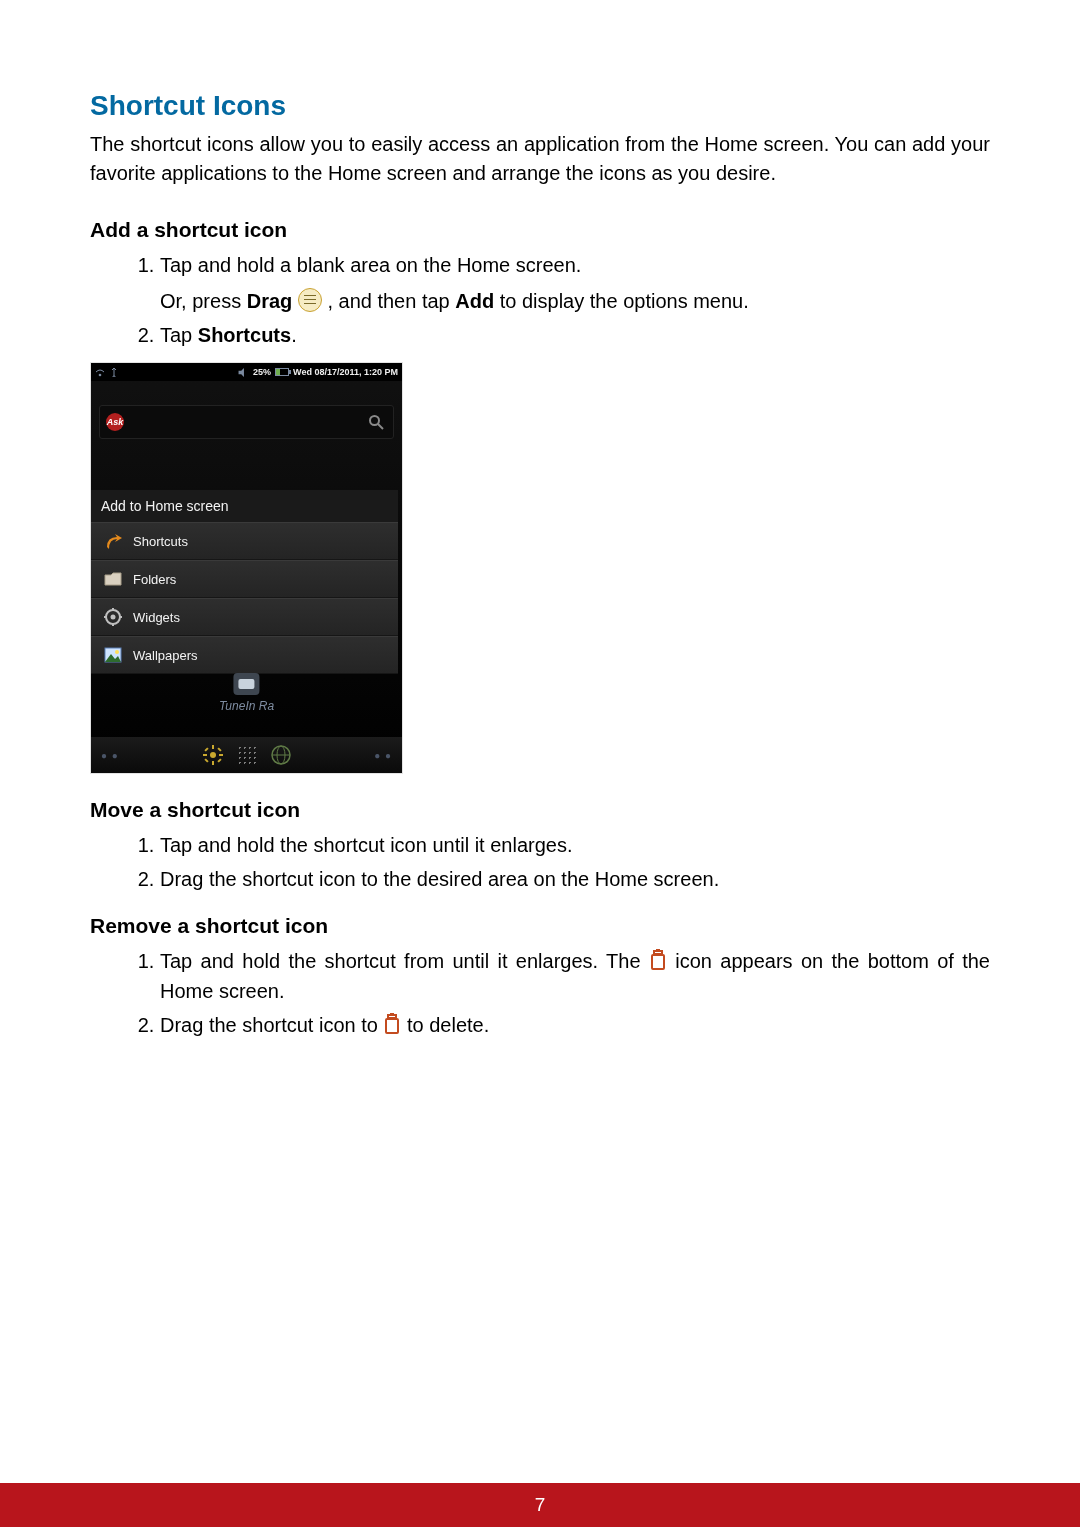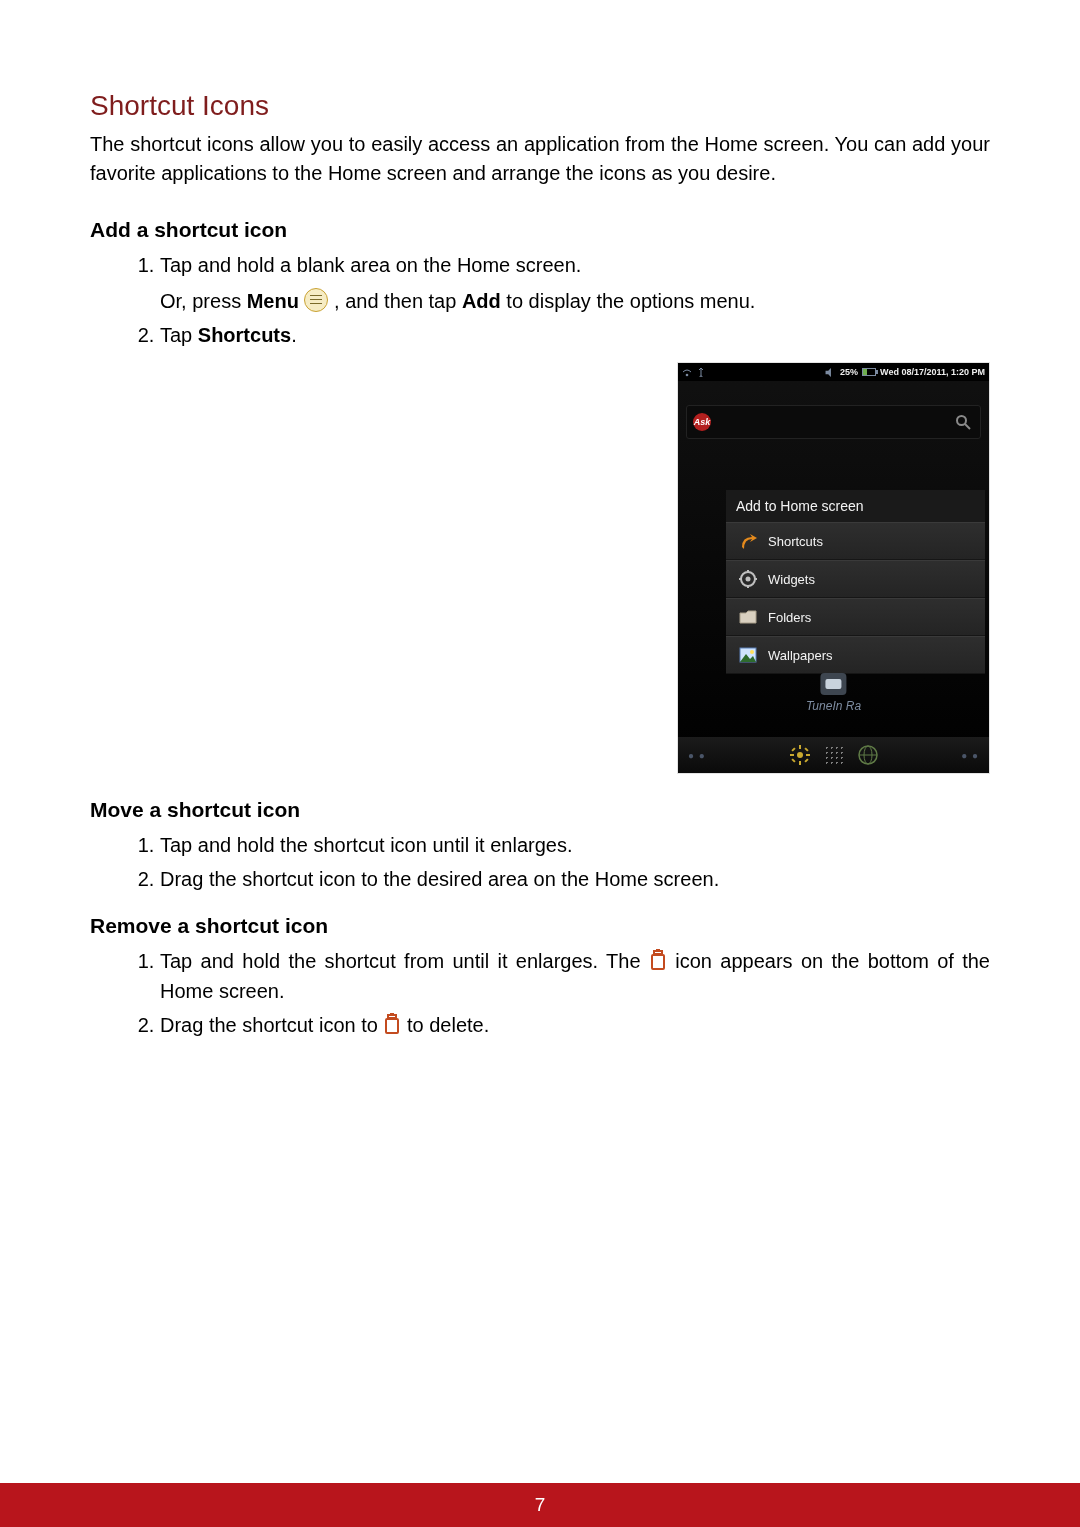--- a/index.html
+++ b/index.html
@@ -11,22 +11,22 @@
   }
   .page {
     width: 1080px;
     min-height: 1527px;
     position: relative;
     box-sizing: border-box;
     padding: 90px 90px 0 90px;
   }
   .h-main {
     font-size: 28px;
-    font-weight: normal;
-    color: #7f1d1d;
+    font-weight: bold;
+    color: #0369a1;
     margin: 0 0 8px 0;
   }
   .body-text {
     font-size: 20px;
     line-height: 1.45;
     text-align: justify;
     margin: 0 0 30px 0;
   }
   .h-sub {
     font-size: 21px;
@@ -65,21 +65,21 @@
   }
   .trash-icon-inline {
     display:inline-block;
     vertical-align:-3px;
   }
   .trash-icon-inline svg { width:18px; height:22px; display:block; }
 
   
   .shot-wrap {
     display:flex;
-    justify-content:flex-end;
+    justify-content:flex-start;
     margin:12px 0 24px 0;
   }
   .shot {
     width: 311px;
     height: 410px;
     background: linear-gradient(#111, #000);
     border: 1px solid #e3e3e3;
     position: relative;
     font-family: Arial, sans-serif;
     color: #f3f3f3;
@@ -137,21 +137,21 @@
   .shot .ask-row .search-btn svg { width:16px; height:16px; fill:#8a8a8a; }
 
   .shot .home-bg {
     position:absolute; left:0; right:0; top:18px; bottom:0;
     background: radial-gradient(ellipse 70% 20% at 50% 28%, rgba(40,70,110,.55), transparent 70%),
                 #000;
     z-index:-1;
   }
 
   .shot .dialog {
-    position:absolute; top:127px; left:0; right:4px;padding-left:48px;
+    position:absolute; top:127px; left:0; right:4px;
   }
   .shot .dialog-title {
     font-size:14px;
     padding:8px 10px;
     background:#1a1a1a;
   }
   .shot .dialog-item {
     height:36px;
     background:linear-gradient(#2e2e2e,#242424);
     border-bottom:1px solid #161616;
@@ -217,21 +217,21 @@
 
   <h2 class="h-main">Shortcut Icons</h2>
 
   <p class="body-text">The shortcut icons allow you to easily access an application from the Home screen. You can add your favorite applications to the Home screen and arrange the icons as you desire.</p>
 
   <h3 class="h-sub">Add a shortcut icon</h3>
   <ol>
     <li>
       <span>Tap and hold a blank area on the Home screen.</span>
       <div style="margin-top:6px;">
-        <span>Or, press </span><b>Menu</b>
+        <span>Or, press </span><b>Drag</b>
         <span class="menu-icon-inline"></span><span> , and then tap </span><b>Add</b><span> to display the options menu.</span>
       </div>
     </li>
     <li>
       <span>Tap </span><b>Shortcuts</b><span>.</span>
     </li>
   </ol>
 
   <div class="shot-wrap">
     <div class="shot">
@@ -273,40 +273,40 @@
             <svg viewBox="0 0 20 20">
                 <path d="M4 16 Q4 6 14 6 L12 3 L19 7 L12 11 L14 8 Q6 8 6 18 Z" fill="#e48a1d"></path>
               </svg>
           </span>
           <span>Shortcuts</span>
         </div>
 
         <div class="dialog-item">
           <span class="di-icon">
             <svg viewBox="0 0 20 20">
+                <path d="M2 6 L8 6 L10 4 L18 4 L18 16 L2 16 Z" fill="#d9d0c0" stroke="#a99f8a"></path>
+              </svg>
+          </span>
+          <span>Folders</span>
+        </div>
+
+        <div class="dialog-item">
+          <span class="di-icon">
+            <svg viewBox="0 0 20 20">
                 <circle cx="10" cy="10" r="7" fill="none" stroke="#bfbfbf" stroke-width="2"></circle>
                 <circle cx="10" cy="10" r="2.5" fill="#bfbfbf"></circle>
                 <g stroke="#bfbfbf" stroke-width="2">
                   <line x1="10" y1="1" x2="10" y2="4"></line>
                   <line x1="10" y1="16" x2="10" y2="19"></line>
                   <line x1="1" y1="10" x2="4" y2="10"></line>
                   <line x1="16" y1="10" x2="19" y2="10"></line>
                 </g>
               </svg>
           </span>
           <span>Widgets</span>
-        </div>
-
-        <div class="dialog-item">
-          <span class="di-icon">
-            <svg viewBox="0 0 20 20">
-                <path d="M2 6 L8 6 L10 4 L18 4 L18 16 L2 16 Z" fill="#d9d0c0" stroke="#a99f8a"></path>
-              </svg>
-          </span>
-          <span>Folders</span>
         </div>
 
         <div class="dialog-item">
           <span class="di-icon">
             <svg viewBox="0 0 20 20">
                 <rect x="2" y="3" width="16" height="14" fill="#cfe4ff" stroke="#5b7fb5"></rect>
                 <polygon points="2,17 8,9 12,14 15,11 18,17" fill="#2e6b2e"></polygon>
                 <circle cx="14" cy="7" r="2" fill="#ffdf5a"></circle>
               </svg>
           </span>

